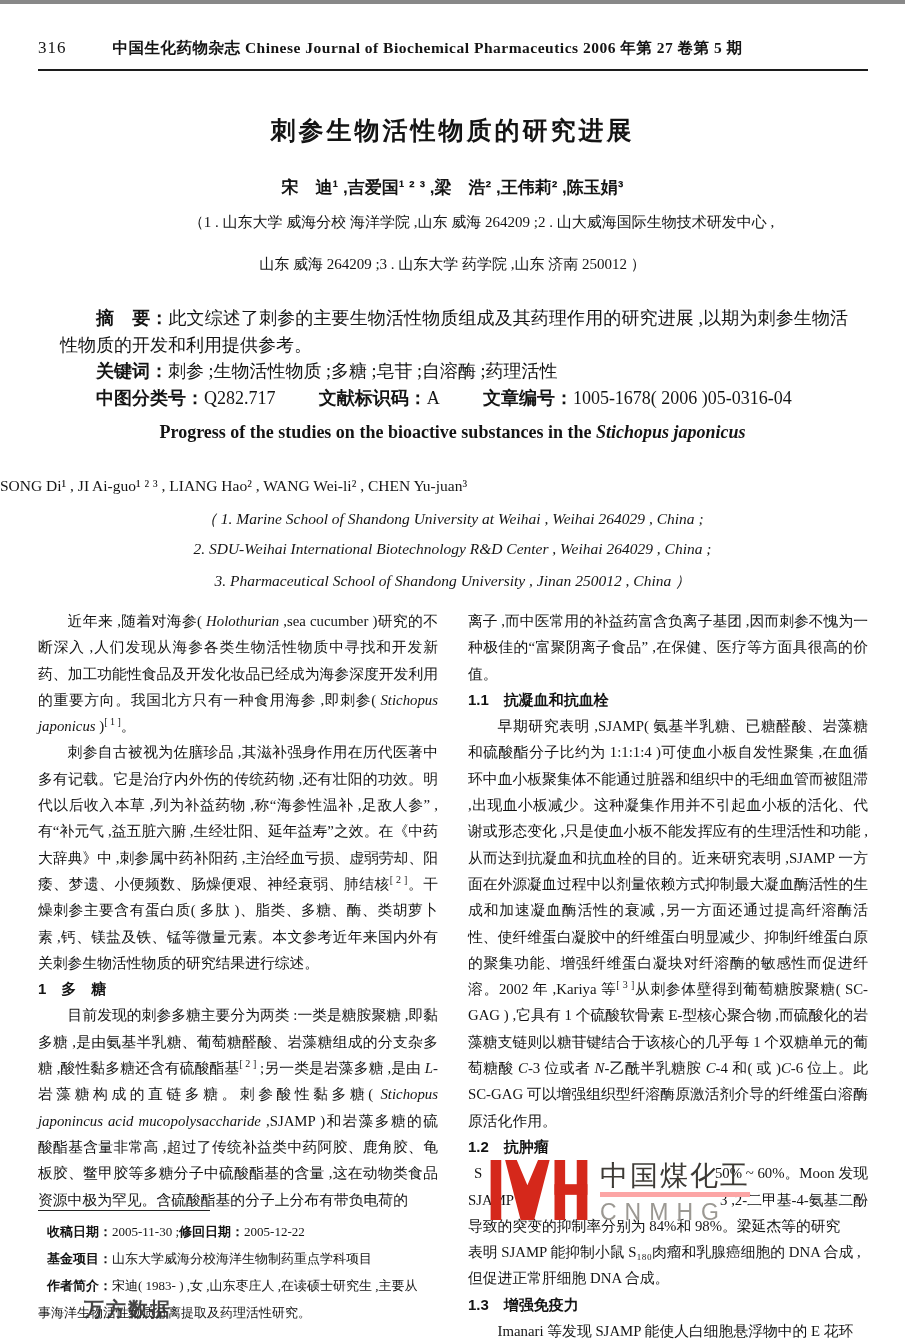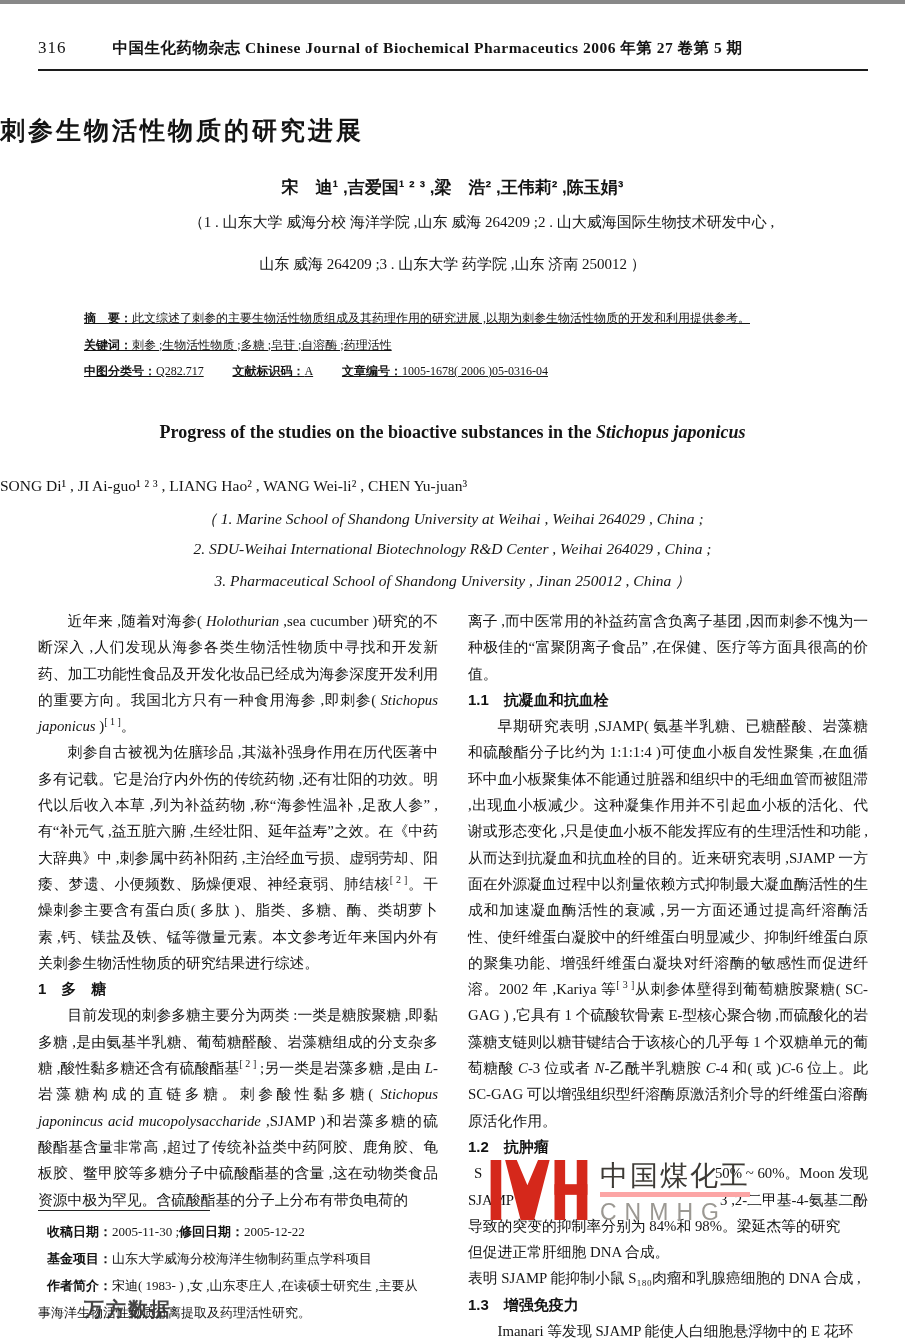--- a/index.html
+++ b/index.html
@@ -10,31 +10,31 @@
   }
   
   .header {
     position:absolute; top:34px; left:38px; width:830px;
     display:flex; align-items:baseline; gap:46px;
     border-bottom:2px solid #1c1c1c; padding-bottom:10px;
   }
   .page-num { font-size:17px; letter-spacing:1px; }
   .journal-line { font-size:15.5px; font-weight:600; letter-spacing:.5px;text-align:right; }
   
-  .title-cn { position:absolute; top:110px; left:0; width:100%; 
+  .title-cn { position:absolute; top:110px; left:0; width:100%; text-align:center;
     font-size:25px; font-weight:bold; letter-spacing:3px;
     font-family:"Liberation Sans","DejaVu Sans",sans-serif; }
   .authors-cn { position:absolute; top:172px; left:0; width:100%; text-align:center;
     font-size:17px; font-weight:bold; font-family:"Liberation Sans","DejaVu Sans",sans-serif; }
   .affil-cn { position:absolute; left:0; width:100%; text-align:center; font-size:15px; }
   .affil-cn.a1 { top:209px;padding-left:29px; }
   .affil-cn.a2 { top:251px; }
   
   .abstract { position:absolute; top:301px; left:60px; width:788px;
-    font-size:12px; line-height:26.5px; text-align:justify;text-decoration:underline; }
+    font-size:18px; line-height:26.5px; text-align:justify; }
   .abstract p { margin:0; text-indent:2em; }
   .abstract b { font-family:"Liberation Sans","DejaVu Sans",sans-serif; }
   .clc .sp { margin-right:2.4em; }
   
   .en-title { position:absolute; top:418px; left:0; width:100%; text-align:center;
     font-size:18px; font-weight:bold; }
   .en-authors { position:absolute; top:473px; left:0; width:100%; text-align:left; font-size:15.5px; }
   .en-affil { position:absolute; left:0; width:100%; text-align:center; font-size:15.5px; font-style:italic; }
   .en-affil.e1 { top:505px; } .en-affil.e2 { top:536px; } .en-affil.e3 { top:567px; }
   
@@ -130,22 +130,22 @@
         </div>
         <div class="tumor-line first">
             <span class="tl-left">S</span>
             <span class="tl-right">50% ~ 60%。Moon 发现</span>
           </div>
         <div class="tumor-line">
             <span class="tl-left">SJAMP</span>
             <span class="tl-right">3 ,2-二甲基-4-氨基二酚</span>
           </div>
         <div>导致的突变的抑制率分别为 84%和 98%。梁延杰等的研究</div>
+        <div>表明 SJAMP 能抑制小鼠 S₁₈₀肉瘤和乳腺癌细胞的 DNA 合成 ,</div>
         <div>但促进正常肝细胞 DNA 合成。</div>
-        <div>表明 SJAMP 能抑制小鼠 S₁₈₀肉瘤和乳腺癌细胞的 DNA 合成 ,</div>
       </div>
 
       <h3>1.3　增强免疫力</h3>
       <p>Imanari 等发现 SJAMP 能使人白细胞悬浮物中的 E 花环</p>
     </div>
   </div>
 
   <div class="footnote">
     <div class="fn-rule"></div>
     <div class="fn-line"><b>收稿日期：</b><span>2005-11-30 ;</span><b>修回日期：</b><span>2005-12-22</span></div>

